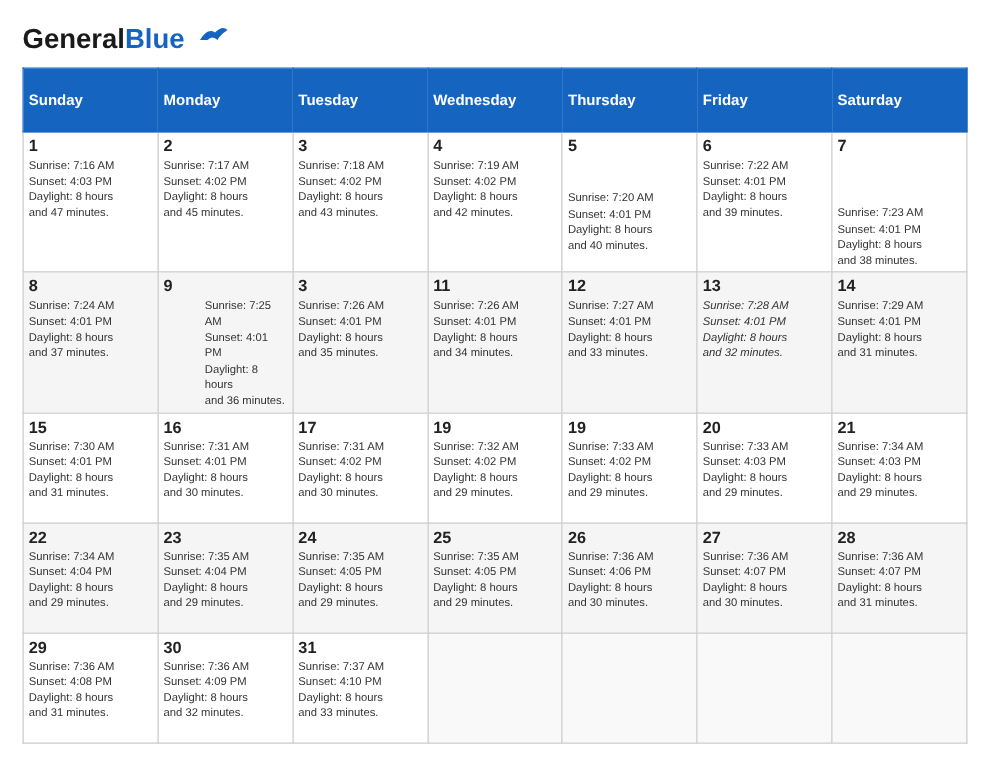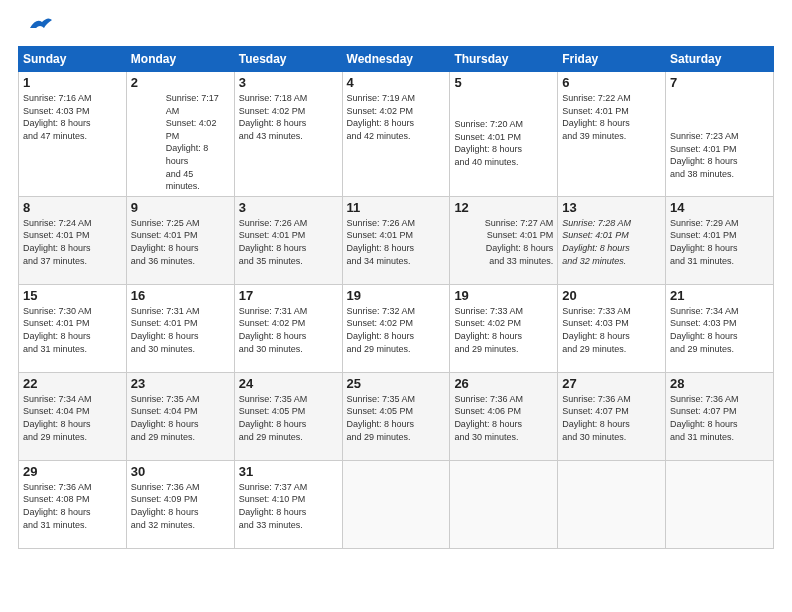--- a/index.html
+++ b/index.html
@@ -40,21 +40,21 @@
     .calendar {
       width: 100%;
       border-collapse: collapse;
       table-layout: fixed;
     }
     .calendar th {
       background: #1565c0;
       color: #fff;
       font-size: 12px;
       font-weight: bold;
-      padding: 5px 4px;
+      padding: 18px 4px;
       text-align: left;
       border: 1px solid #1565c0;
     }
     .calendar td {
       border: 1px solid #ccc;
       vertical-align: top;
       padding: 3px 4px;
       font-size: 9.5px;
       color: #222;
       height: 88px;
@@ -78,20 +78,23 @@
       color: #333;
     }
   </style>
 </head>
 <body>
 
 <div class="container">
   <div class="header">
     <div class="logo">
       <div style="display:flex;align-items:center;">
+        <span style="font-size:22px;font-weight:bold;color:#1a1a1a;">
+          <span style="color:#1a1a1a;">General</span><span style="color:#1565c0;">Blue</span>
+        </span>
         <svg width="32" height="22" viewBox="0 0 32 22" style="margin-left:4px;margin-top:-4px;">
           <path d="M8 14 Q14 4 20 8 Q26 2 30 6 Q24 10 22 14 Q18 10 14 14 Z" fill="#1565c0"></path>
         </svg>
       </div>
     </div>
     <div class="title-block">
       <div class="month-title"></div>
       <div class="location"></div>
     </div>
   </div>
@@ -112,21 +115,21 @@
     <tr>
           <td>
             <span class="day-num">1</span>
             <div class="day-info" style="white-space: pre-line;">Sunrise: 7:16 AM
 Sunset: 4:03 PM
 Daylight: 8 hours
 and 47 minutes.</div>
           </td>
           <td>
             <span class="day-num">2</span>
-            <div class="day-info" style="white-space: pre-line; margin-left: 35px;">Sunrise: 7:17 AM
+            <div class="day-info" style="white-space: pre-line;">Sunrise: 7:17 AM
 Sunset: 4:02 PM
 Daylight: 8 hours
 and 45 minutes.</div>
           </td>
           <td>
             <span class="day-num">3</span>
             <div class="day-info" style="white-space: pre-line;">Sunrise: 7:18 AM
 Sunset: 4:02 PM
 Daylight: 8 hours
 and 43 minutes.</div>
@@ -163,42 +166,42 @@
         <tr>
           <td>
             <span class="day-num">8</span>
             <div class="day-info" style="white-space: pre-line;">Sunrise: 7:24 AM
 Sunset: 4:01 PM
 Daylight: 8 hours
 and 37 minutes.</div>
           </td>
           <td>
             <span class="day-num">9</span>
-            <div class="day-info" style="white-space: pre-line;">Sunrise: 7:25 AM
+            <div class="day-info" style="white-space: pre-line; margin-left: 33px;">Sunrise: 7:25 AM
 Sunset: 4:01 PM
 Daylight: 8 hours
 and 36 minutes.</div>
           </td>
           <td>
             <span class="day-num">3</span>
             <div class="day-info" style="white-space: pre-line;">Sunrise: 7:26 AM
 Sunset: 4:01 PM
 Daylight: 8 hours
 and 35 minutes.</div>
           </td>
           <td>
             <span class="day-num">11</span>
             <div class="day-info" style="white-space: pre-line;">Sunrise: 7:26 AM
 Sunset: 4:01 PM
 Daylight: 8 hours
 and 34 minutes.</div>
           </td>
           <td>
             <span class="day-num">12</span>
-            <div class="day-info" style="white-space: pre-line; text-align: right;">Sunrise: 7:27 AM
+            <div class="day-info" style="white-space: pre-line;">Sunrise: 7:27 AM
 Sunset: 4:01 PM
 Daylight: 8 hours
 and 33 minutes.</div>
           </td>
           <td>
             <span class="day-num">13</span>
             <div class="day-info" style="white-space: pre-line; font-style: italic;">Sunrise: 7:28 AM
 Sunset: 4:01 PM
 Daylight: 8 hours
 and 32 minutes.</div>

